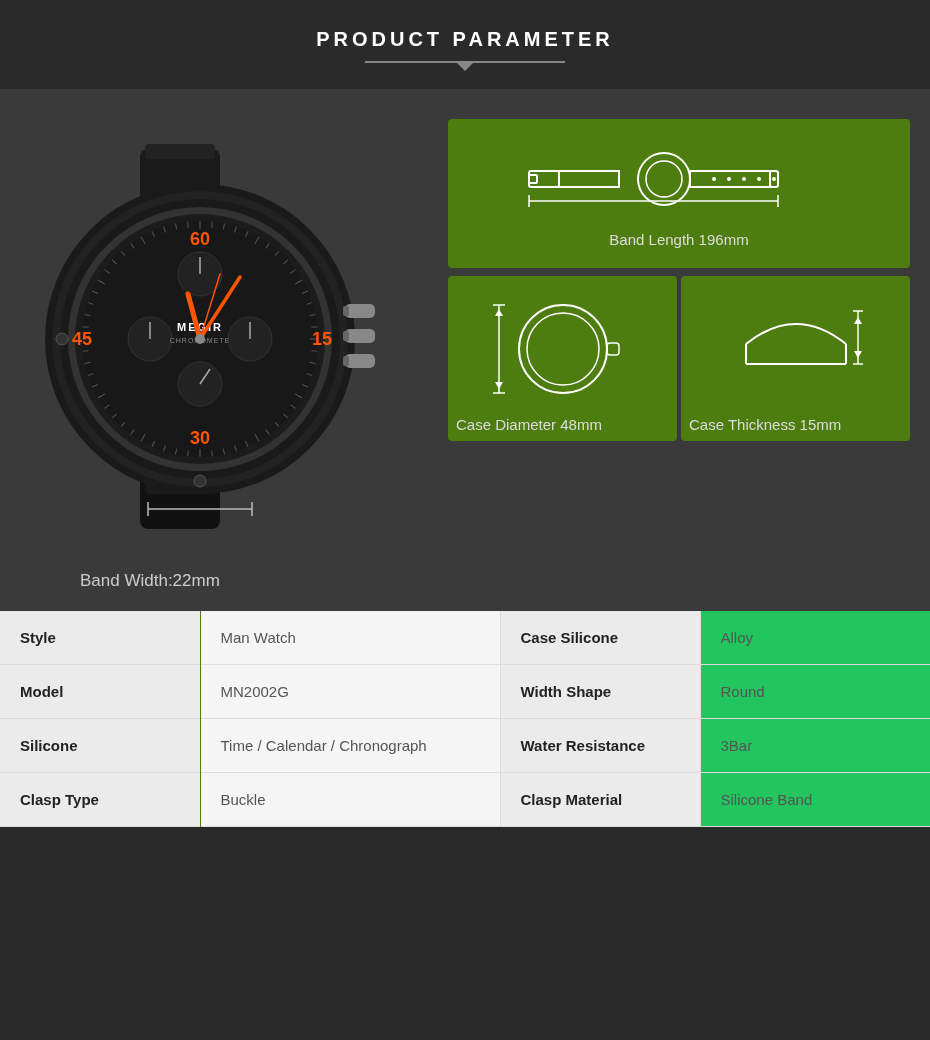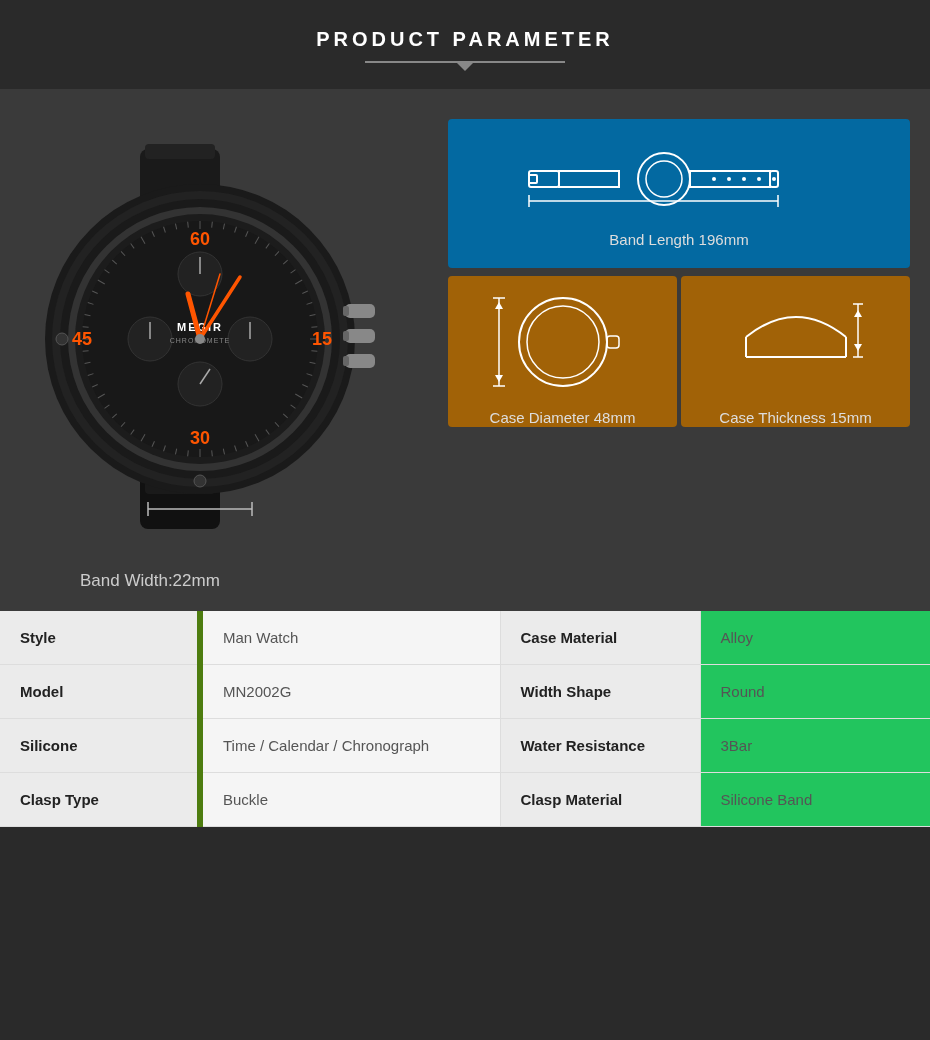--- a/index.html
+++ b/index.html
@@ -76,45 +76,44 @@
 
     
     .specs-area {
       flex: 1;
       display: flex;
       flex-direction: column;
       gap: 4px;
     }
 
     .spec-card-top {
-      background: #0369a1;
+      background: #4d7c0f;
       border-radius: 4px;
       padding: 20px;
       text-align: center;
       margin-bottom: 4px;
     }
     .spec-card-top svg {
       display: block;
       margin: 0 auto 12px;
     }
     .spec-label {
       color: #ddd;
       font-size: 15px;
     }
 
     .spec-cards-row {
       display: flex;
       gap: 4px;
     }
     .spec-card-half {
       flex: 1;
-      background: #a16207;
+      background: #4d7c0f;
       border-radius: 4px;
-      padding: 1px;
-      text-align: center;
+      padding: 8px;
     }
     .spec-card-half svg {
       display: block;
       margin: 0 auto 12px;
     }
 
     
     .table-section {
       background: #f0f0f0;
     }
@@ -130,21 +129,21 @@
     .param-table td {
       padding: 18px 20px;
       font-size: 15px;
       vertical-align: top;
     }
     .param-table td:nth-child(1) {
       font-weight: bold;
       color: #222;
       width: 200px;
       background: #ebebeb;
-      border-right: 6px solid #4d7c0f;
+      border-right: 1px solid #4d7c0f;
     }
     .param-table td:nth-child(2) {
       color: #555;
       width: 300px;
       background: #f5f5f5;
       border-right: 1px solid #ddd;
     }
     .param-table td:nth-child(3) {
       font-weight: bold;
       color: #222;
@@ -378,21 +377,21 @@
     </div>
   </div>
 </div>
 
 <div class="table-section">
   <table class="param-table">
     <tbody id="table-body">
     <tr>
       <td>Style</td>
       <td>Man Watch</td>
-      <td>Case Material</td>
+      <td>Case Silicone</td>
       <td>Alloy</td>
     </tr>
         <tr>
       <td>Model</td>
       <td>MN2002G</td>
       <td>Width Shape</td>
       <td>Round</td>
     </tr>
         <tr>
       <td>Silicone</td>

